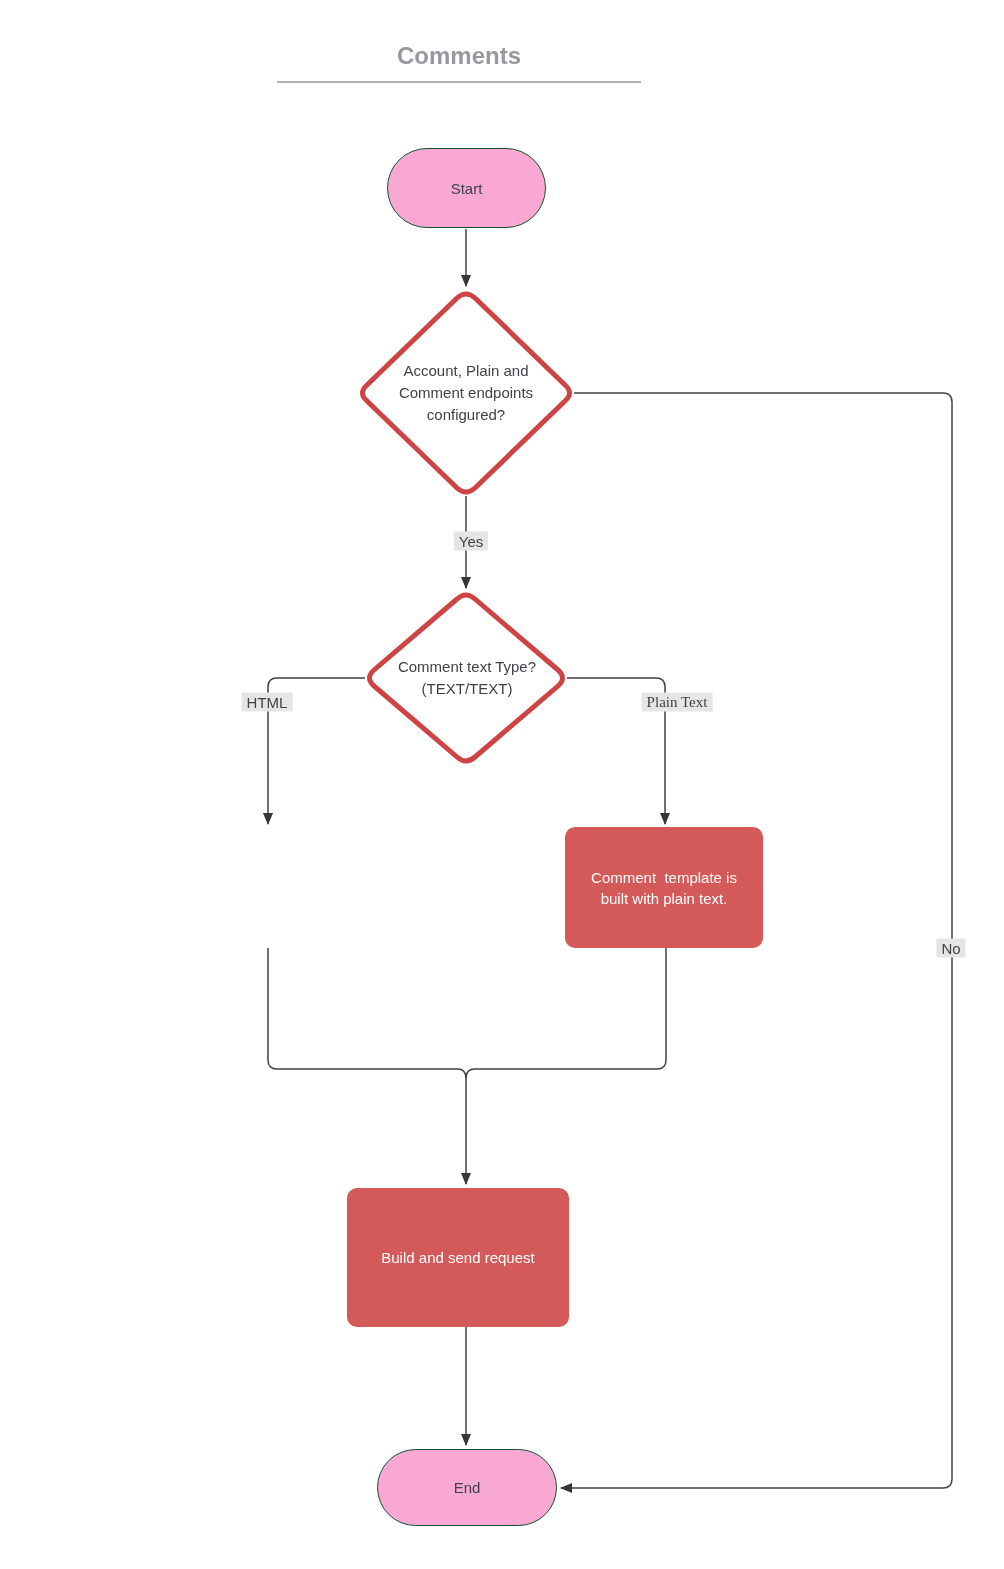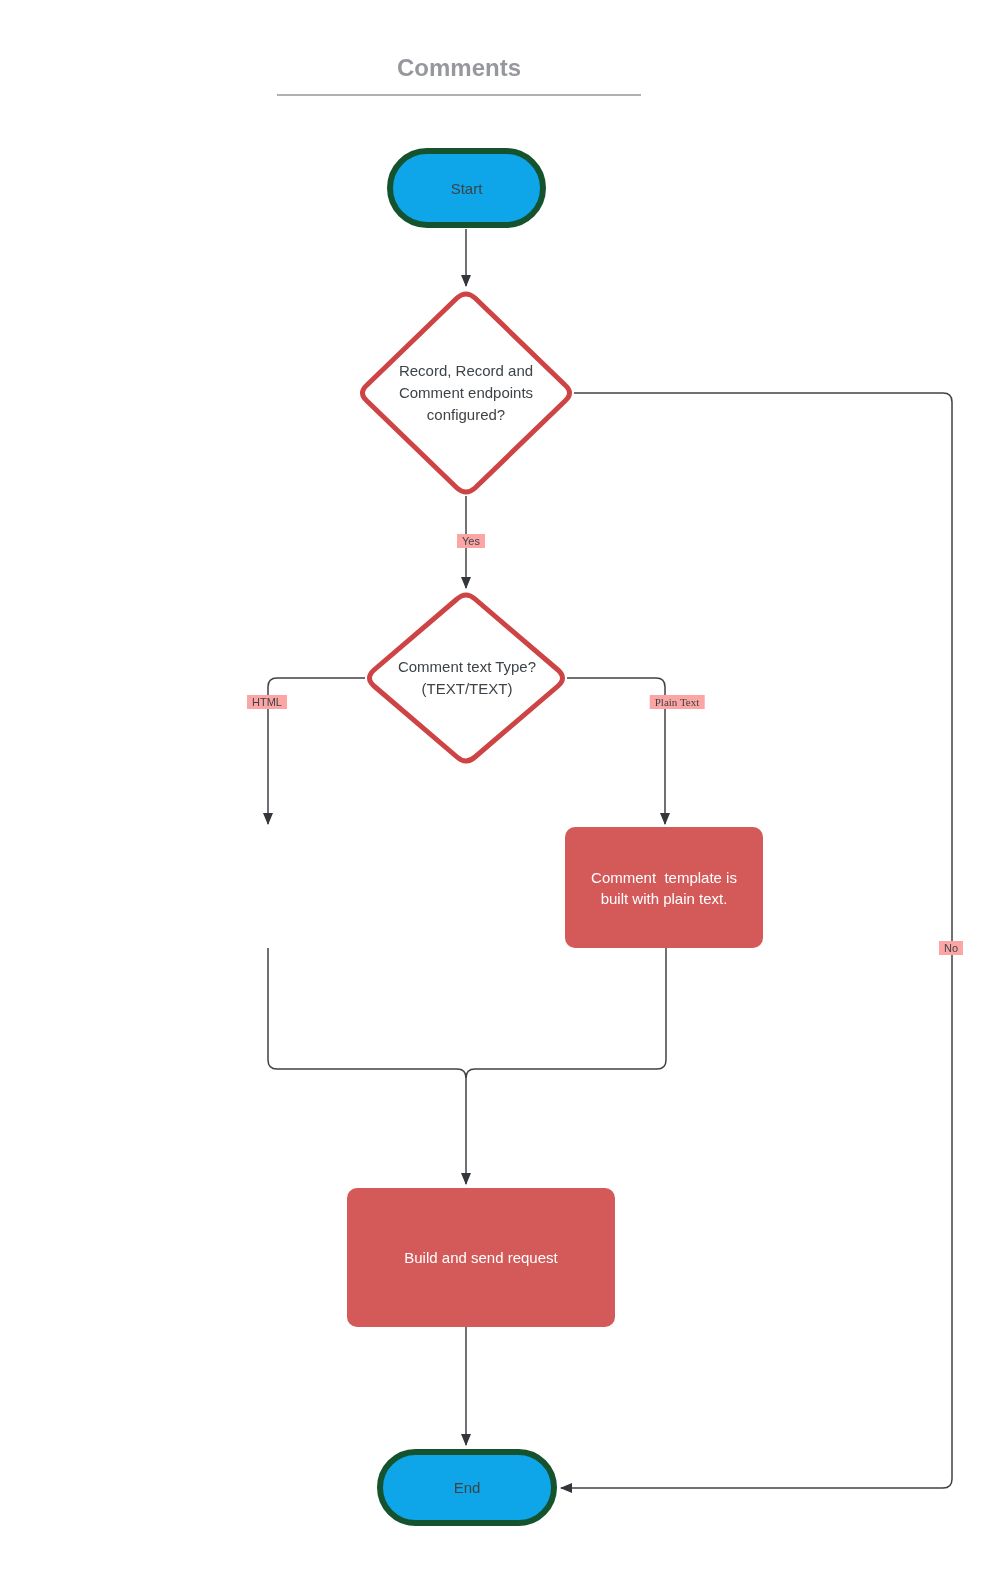--- a/index.html
+++ b/index.html
@@ -3,56 +3,56 @@
 <meta charset="utf-8">
 <style>
   html, body { margin:0; padding:0; background:#ffffff; }
   .canvas {
     position:relative; width:1004px; height:1569px;
     background:#ffffff; overflow:hidden;
     font-family:"Liberation Sans", sans-serif;
   }
   
   .title-block { position:absolute; left:277px; top:42px; width:364px; text-align:center; }
-  .title-block h1 { margin:12px; font-size:24px; line-height:28px; font-weight:bold; color:#96989D; }
+  .title-block h1 { margin:0; font-size:24px; line-height:28px; font-weight:bold; color:#96989D; }
   .title-underline { margin-top:11px; height:2px; background:#AFB1B4; }
 
   
   svg.edges { position:absolute; left:0; top:0; width:1004px; height:1569px; }
   .edge { fill:none; stroke:#3F4245; stroke-width:1.5; }
   .arrowhead { fill:#33363A; }
   .diamond { fill:#ffffff; stroke:#CE4343; stroke-width:5; stroke-linejoin:round; }
 
   
   .node {
     position:absolute; display:flex; align-items:center; justify-content:center;
     text-align:center; font-size:15px; line-height:1.4; color:#3E4347;
     box-sizing:border-box;
   }
   .node span { white-space:pre-wrap; }
-  .pill { background:#0ea5e9; border:6px solid #14532d; }
+  .pill { background:#f9a8d4; border:1px solid #14532d; }
   .pill.start { left:387px; top:148px; width:159px; height:80px; border-radius:40px; }
   .pill.end   { left:377px; top:1449px; width:180px; height:77px; border-radius:39px; }
   .proc { background:#D45959; color:#ffffff; border-radius:10px; padding:0 12px; }
   .proc.html  { left:168px; top:827px; width:199px; height:121px; }
   .proc.plain { left:565px; top:827px; width:198px; height:121px; }
-  .proc.build { left:347px; top:1188px; width:268px; height:139px; }
+  .proc.build { left:347px; top:1188px; width:222px; height:139px; }
 
   
   .dtext {
     position:absolute; display:flex; align-items:center; justify-content:center;
     text-align:center; font-size:15px; line-height:1.45; color:#3E4347;
   }
   .dtext.d1 { left:376px; top:330px; width:180px; height:126px; }
   .dtext.d2 { left:371px; top:636px; width:192px; height:84px; }
 
   
   .edge-label {
     position:absolute; transform:translate(-50%,-50%);
-    background:#fca5a5; padding:1px 5px; font-size:11px; color:#3E4347; white-space:nowrap;
+    background:#e5e5e5; padding:1px 5px; font-size:15px; color:#3E4347; white-space:nowrap;
   }
   .edge-label.yes   { left:471px; top:541px; }
   .edge-label.html  { left:267px; top:702px; }
   .edge-label.plain { left:677px; top:702px;font-family:Liberation Serif, serif; }
   .edge-label.no    { left:951px; top:948px; }
 </style>
 </head>
 <body>
 
 <div class="canvas">
@@ -89,21 +89,21 @@
     <path class="diamond" d="M457,599 Q466,591 475,599 L558,670 Q567,678 558,686 L475,757 Q466,765 457,757 L374,686 Q365,678 374,670 Z"></path>
   </svg>
 
   <div class="node pill start">
     <span>Start</span>
   </div>
   <div class="node pill end">
     <span>End</span>
   </div>
 
-  <div class="dtext d1">Record, Record and Comment endpoints configured?</div>
+  <div class="dtext d1">Account, Plain and Comment endpoints configured?</div>
   <div class="dtext d2">Comment text Type? (TEXT/TEXT)</div>
 
   <div class="node proc plain">
     <span>Comment  template is built with plain text.</span>
   </div>
   <div class="node proc build">
     <span>Build and send request</span>
   </div>
 
   <div class="edge-label yes">Yes</div>

